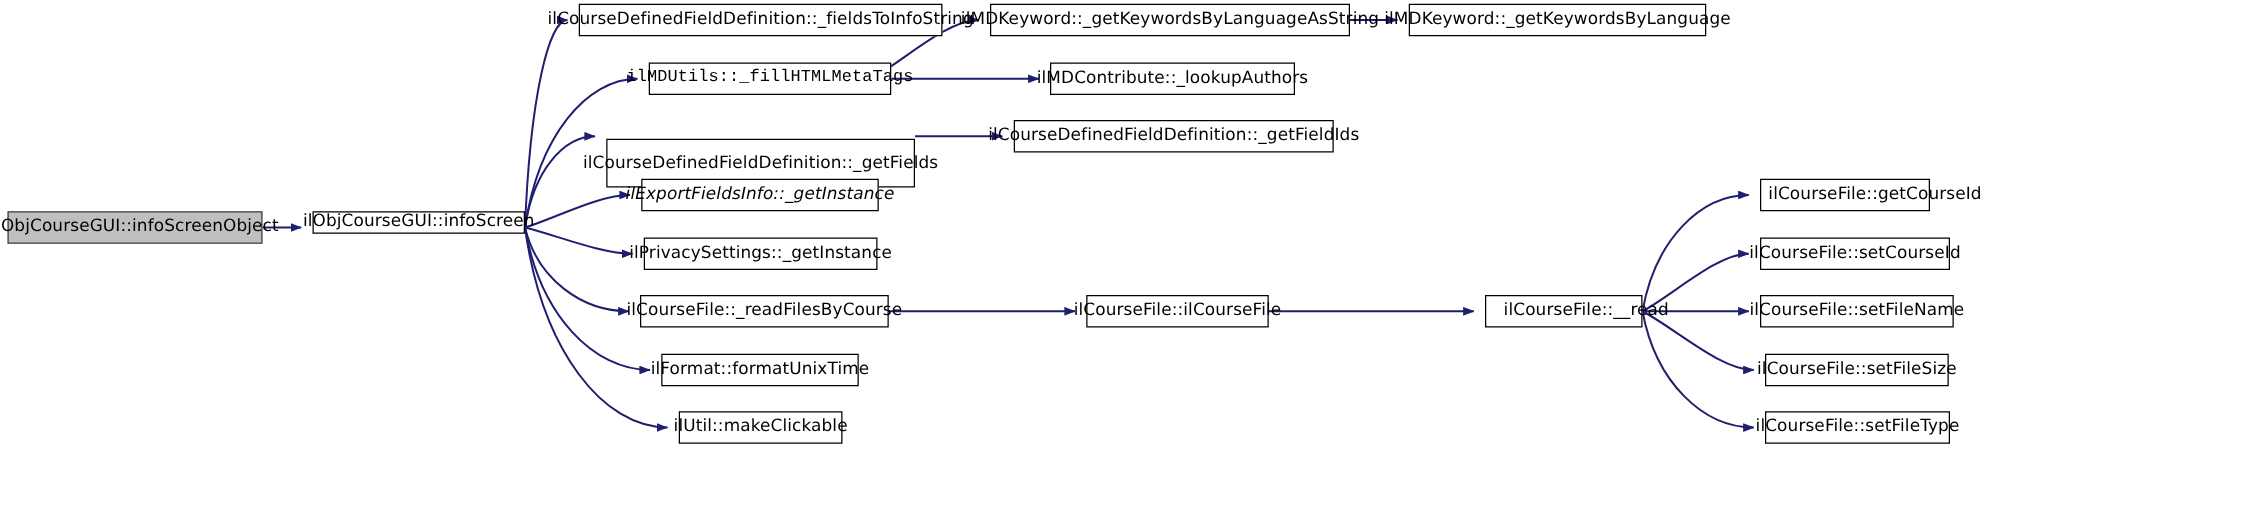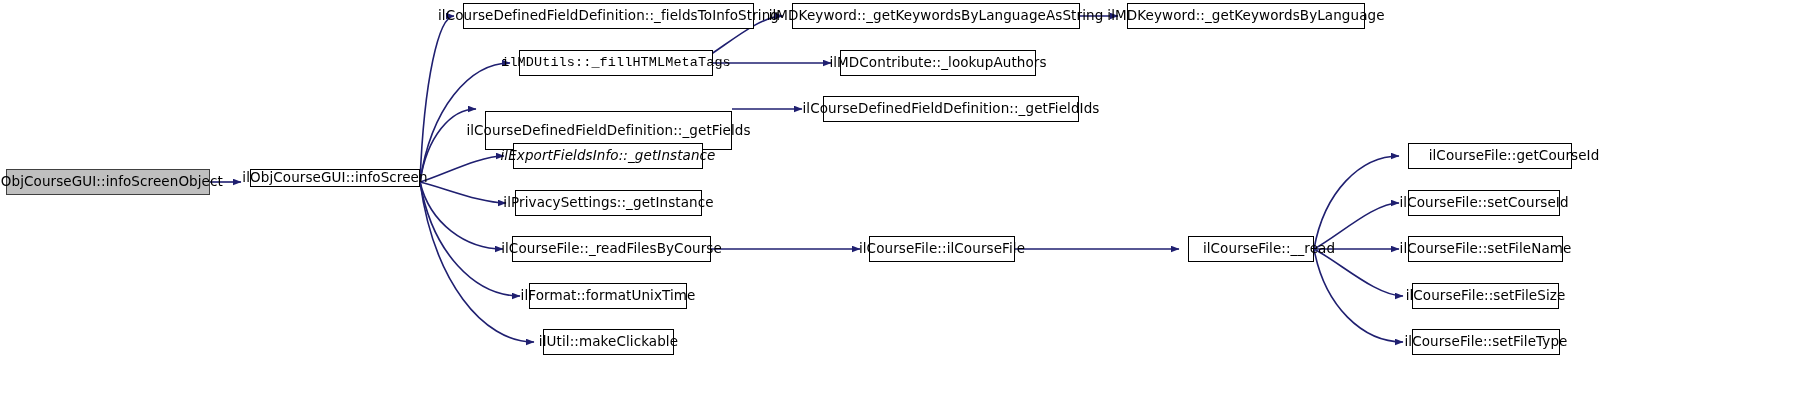--- a/index.html
+++ b/index.html
@@ -86,33 +86,33 @@
       </div>
       <div class="node" style="left: 543px; top: 329px; width: 131px; height: 26px;">
         <span class="lbl">ilUtil::makeClickable</span>
       </div>
       <div class="node" style="left: 792px; top: 3px; width: 288px; height: 26px;">
         <span class="lbl">ilMDKeyword::_getKeywordsByLanguageAsString</span>
       </div>
       <div class="node" style="left: 840px; top: 50px; width: 196px; height: 26px;">
         <span class="lbl">ilMDContribute::_lookupAuthors</span>
       </div>
-      <div class="node" style="left: 811px; top: 96px; width: 256px; height: 26px; margin-left: 12px;">
+      <div class="node" style="left: 811px; top: 96px; width: 256px; height: 26px;">
         <span class="lbl">ilCourseDefinedFieldDefinition::_getFieldIds</span>
       </div>
       <div class="node" style="left: 1127px; top: 3px; width: 238px; height: 26px;">
         <span class="lbl">ilMDKeyword::_getKeywordsByLanguage</span>
       </div>
       <div class="node" style="left: 869px; top: 236px; width: 146px; height: 26px;">
         <span class="lbl">ilCourseFile::ilCourseFile</span>
       </div>
       <div class="node" style="left: 1188px; top: 236px; width: 126px; height: 26px; padding-left: 36px;">
         <span class="lbl">ilCourseFile::__read</span>
       </div>
-      <div class="node" style="left: 1408px; top: 143px; width: 164px; height: 26px; padding-left: 48px;">
+      <div class="node" style="left: 1408px; top: 143px; width: 136px; height: 26px; padding-left: 48px;">
         <span class="lbl">ilCourseFile::getCourseId</span>
       </div>
       <div class="node" style="left: 1408px; top: 190px; width: 152px; height: 26px;">
         <span class="lbl">ilCourseFile::setCourseId</span>
       </div>
       <div class="node" style="left: 1408px; top: 236px; width: 155px; height: 26px;">
         <span class="lbl">ilCourseFile::setFileName</span>
       </div>
       <div class="node" style="left: 1412px; top: 283px; width: 147px; height: 26px;">
         <span class="lbl">ilCourseFile::setFileSize</span>

